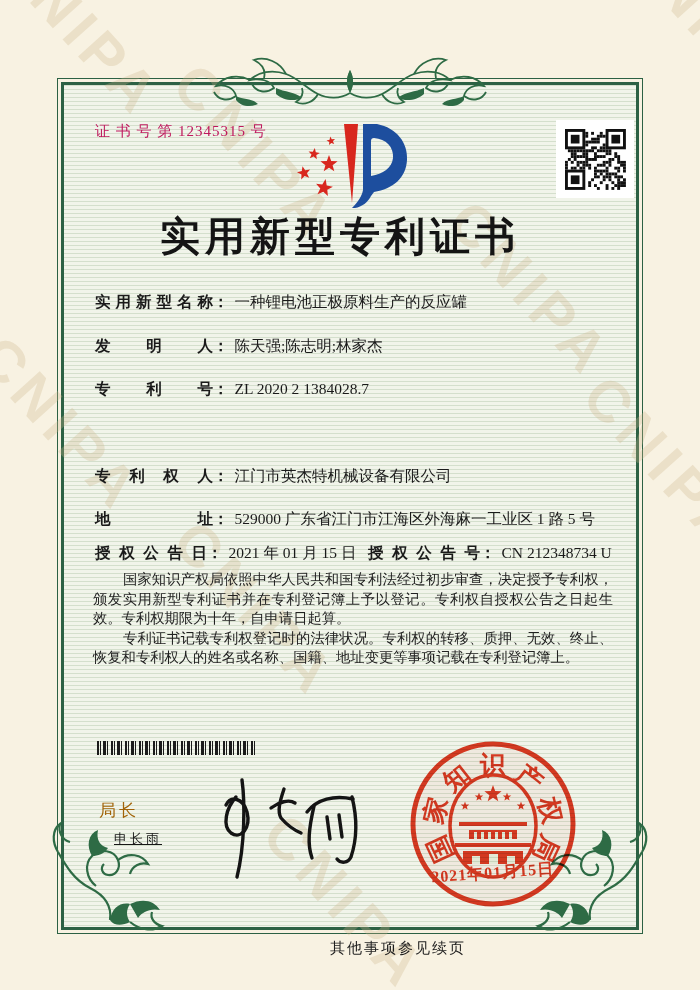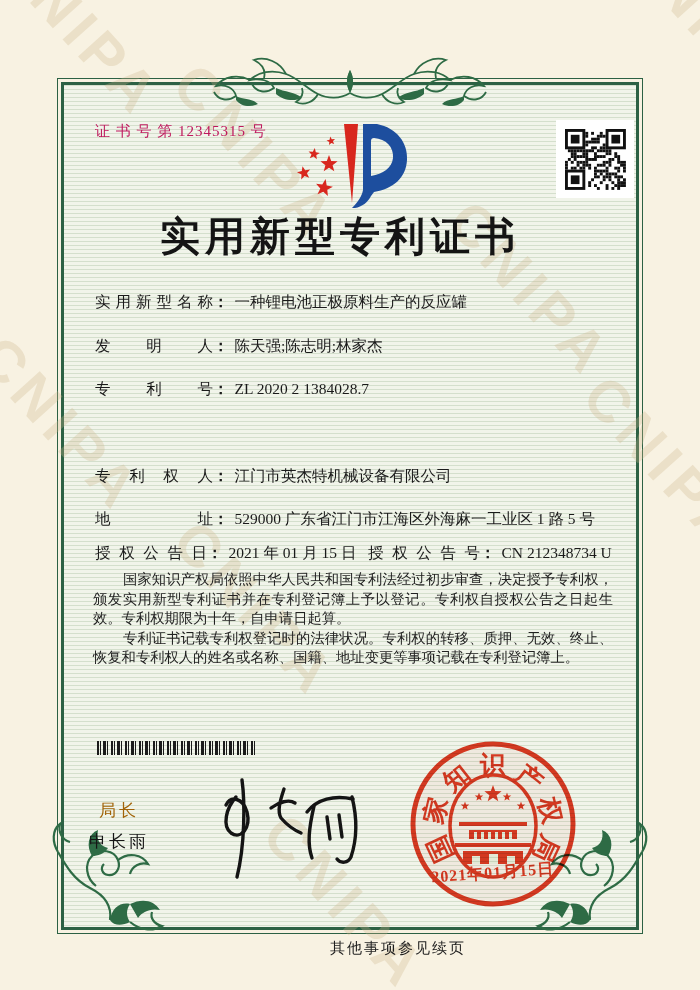--- a/index.html
+++ b/index.html
@@ -28,41 +28,41 @@
     color:rgba(206,182,138,0.30);transform:rotate(48deg);
     white-space:nowrap;pointer-events:none;
   }
   .overlay{position:absolute;left:0;top:0;pointer-events:none;}
   .certno{position:absolute;left:95px;top:122px;font-size:15px;letter-spacing:1px;color:#be185d;}
   .title{
     position:absolute;left:0;top:209px;width:680px;text-align:center;
     font-size:40px;font-weight:700;letter-spacing:5px;color:#141414;
   }
   .row{position:absolute;left:95px;font-size:15.5px;color:#1a1a1a;white-space:nowrap;}
-  .flabel{display:inline-block;width:118px;text-align:justify;text-align-last:justify;font-weight:400;}
+  .flabel{display:inline-block;width:118px;text-align:justify;text-align-last:justify;font-weight:700;}
   .colon{font-weight:600;margin-right:6px;}
   .grant-right{position:absolute;left:273px;top:0;}
   .grant-right .flabel{width:112px;}
   .paras{
     position:absolute;left:93px;top:570px;width:520px;
     font-size:14.3px;line-height:19.6px;color:#212121;text-align:justify;
   }
   .paras p{margin:0;text-indent:2.1em;}
   .barcode{
     position:absolute;left:97px;top:741px;width:160px;height:14px;
     background:repeating-linear-gradient(90deg,
       #1b1b1b 0 2px, transparent 2px 3px,
       #1b1b1b 3px 4px, transparent 4px 6px,
       #1b1b1b 6px 9px, transparent 9px 10px,
       #1b1b1b 10px 11px, transparent 11px 14px);
   }
   .signer-title{position:absolute;left:99px;top:799px;font-size:17px;letter-spacing:3px;color:#a16207;
     font-family:Liberation Mono, monospace;}
-  .signer-name{position:absolute;left:89px;top:830px;font-size:17px;letter-spacing:3px;color:#161616;
-    font-family:"Liberation Sans","DejaVu Sans",sans-serif;}
+  .signer-name{position:absolute;left:114px;top:830px;font-size:13px;letter-spacing:3px;color:#161616;
+    font-family:"Liberation Sans","DejaVu Sans",sans-serif;text-decoration:underline;}
   .pageind{position:absolute;left:0;top:901px;width:700px;text-align:center;font-size:13px;color:#222;}
   .contnote{position:absolute;left:0;top:939px;width:700px;text-align:center;font-size:15px;color:#1d1d1d;letter-spacing:2px;margin-left:48px;}
 </style>
 </head>
 <body>
 
 <div class="page">
 
   <div class="frame">
     <div class="frame-inner"></div>

